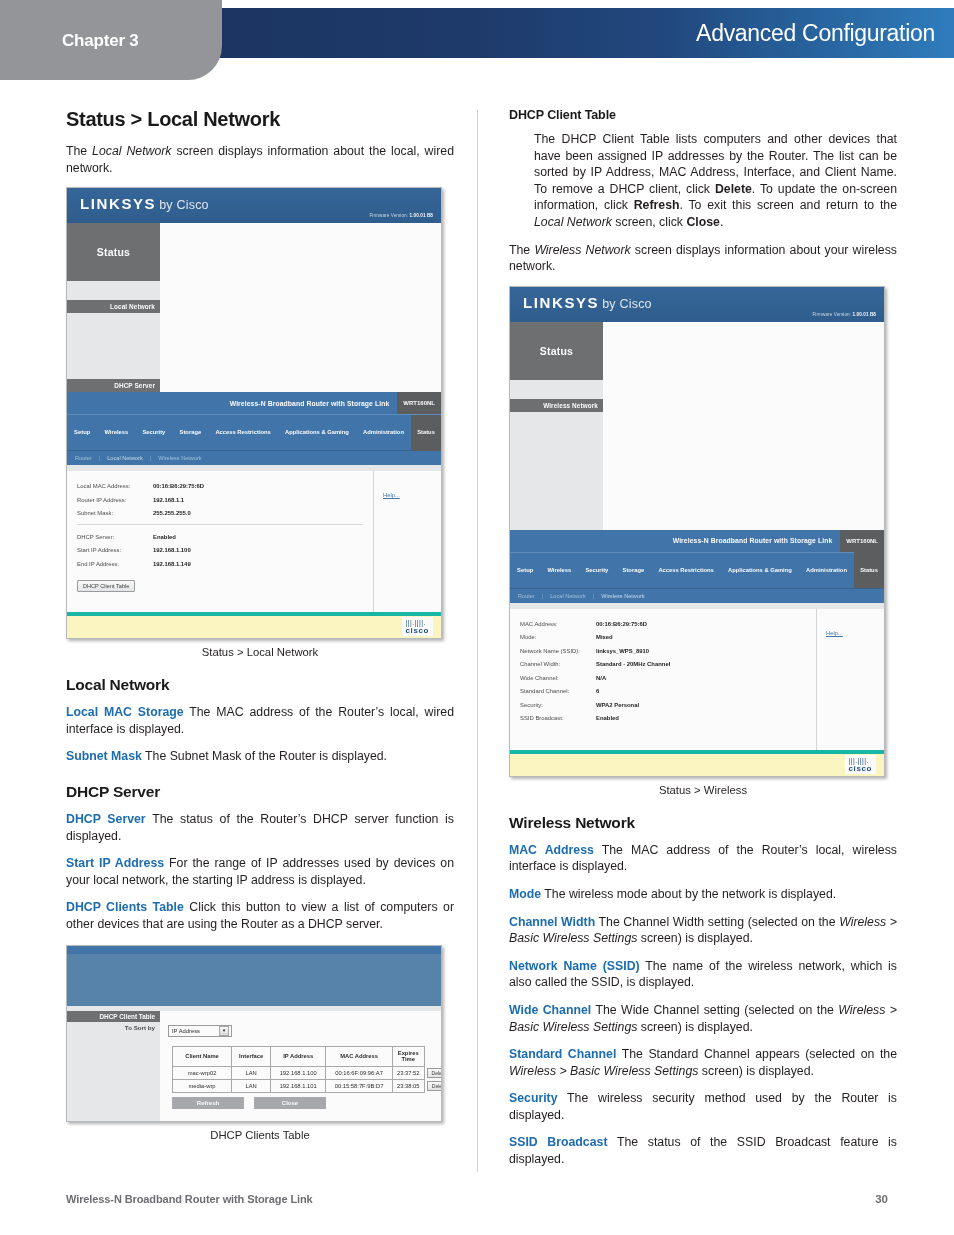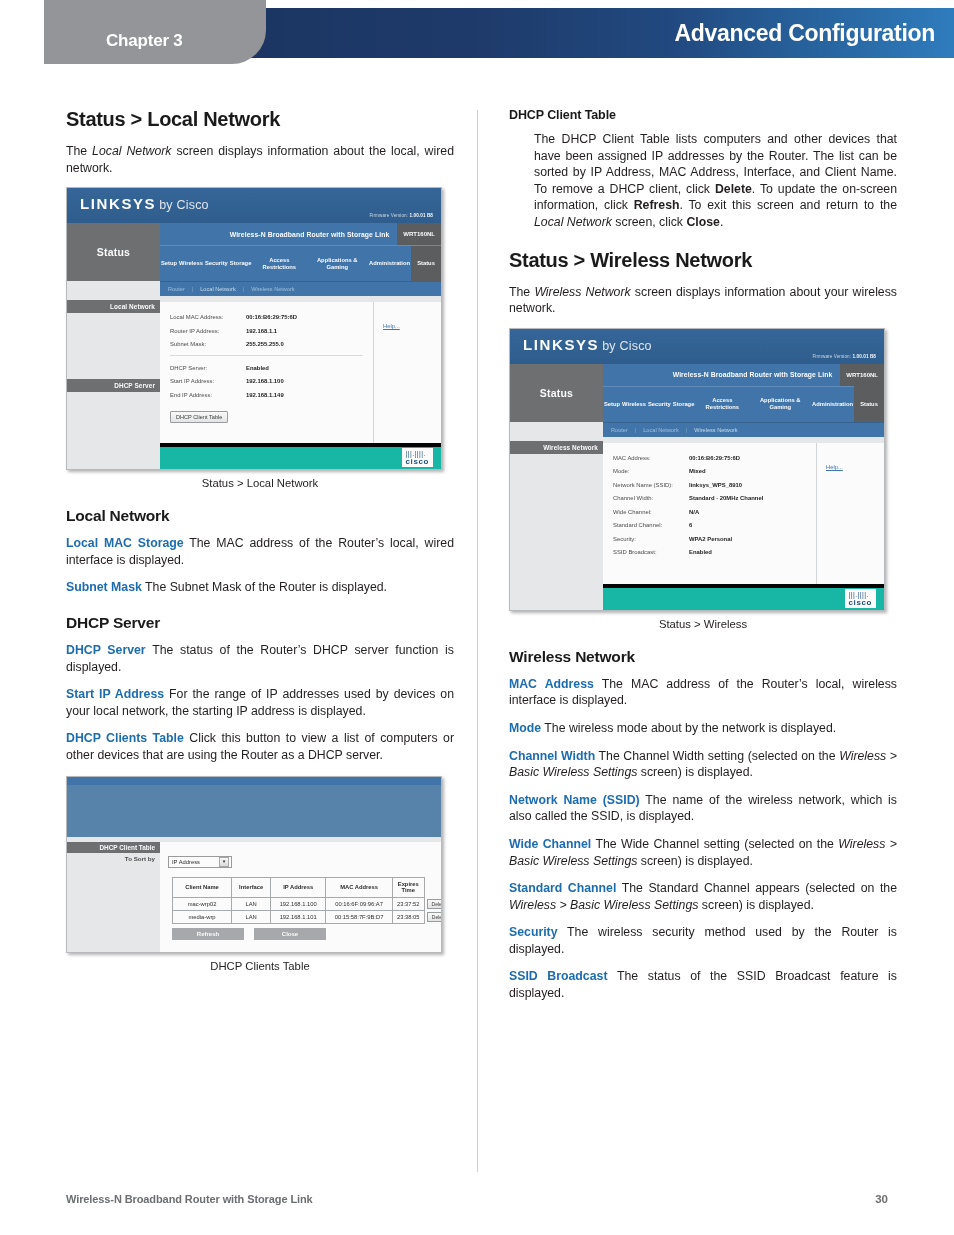--- a/index.html
+++ b/index.html
@@ -26,34 +26,33 @@
     height: 50px;
     background: linear-gradient(to right, #1c3461 0%, #1c3764 12%, #1e3a6a 35%, #21497f 62%, #2a6ca8 88%, #2f7cbd 100%);
   }
   .header-title {
     position: absolute;
     right: 19px;
     top: 50%;
     transform: translateY(-50%);
     color: #ffffff;
     font-size: 23px;
-    font-weight: bold;
+    font-weight: normal;
     letter-spacing: -0.3px;
     white-space: nowrap;
     font-stretch: condensed;
     transform-origin: right center;
   }
   .chapter-tab {
     position: absolute;
     top: 0; left: 0;
     width: 222px;
-    height: 64px;
+    height: 80px;
     background: #939598;
     border-bottom-right-radius: 34px;
-    margin-left: 44px;
   }
   .chapter-tab-label {
     position: absolute;
     left: 62px;
     top: 31px;
     color: #ffffff;
     font-size: 17px;
     font-weight: bold;
     letter-spacing: -0.2px;
   }
@@ -151,21 +150,21 @@
   }
   .brand-fw {
     position: absolute;
     right: 8px; bottom: 5px;
     color: #cddbe8;
     font-size: 4.6px;
     letter-spacing: 0.1px;
   }
   .brand-fw b { color: #ffffff; }
 
-  .shot-body { display: flex; }
+  .shot-body { display: flex; flex-direction: column; }
   .shot-left {
     width: 93px;
     background: #e9eaeb;
     flex: 0 0 93px;
   }
   .shot-left-title {
     height: 58px;
     background: #6d6e71;
     color: #ffffff;
     font-size: 10.5px;
@@ -266,22 +265,22 @@
     border: 1px solid #9a9c9e;
     background: linear-gradient(to bottom,#fdfdfd,#e6e7e8);
     font-size: 5.6px;
     color: #3a3a3a;
     padding: 2px 5px;
     border-radius: 1px;
     margin-top: 2px;
   }
   .shot-footer {
     height: 26px;
-    background: #14b8a6;
-    border-top: 4px solid #000000;
+    background: #fef9c3;
+    border-top: 4px solid #14b8a6;
     position: relative;
   }
   .cisco-bridge {
     font-size: 7px;
     color: #1b4f7e;
     letter-spacing: 0.4px;
     line-height: 7px;
   }
   .cisco-word {
     font-size: 8px;
@@ -578,21 +577,20 @@
 </div>
 
 <div class="col col-right">
 
   <h3 class="minor">DHCP Client Table</h3>
 
   <p class="body indent">
     <span>The DHCP Client Table lists computers and other devices that have been assigned IP addresses by the Router. The list can be sorted by IP Address, MAC Address, Interface, and Client Name. To remove a DHCP client, click </span><span class="bd">Delete</span><span>. To update the on-screen information, click </span><span class="bd">Refresh</span><span>. To exit this screen and return to the </span><span class="it">Local Network</span><span> screen, click </span><span class="bd">Close</span><span>.</span>
   </p>
 
-  <h1 class="sec" style="margin-top:18px;">Status &gt; Wireless Network</h1>
 
   <p class="body">
     <span>The </span><span class="it">Wireless Network</span><span> screen displays information about your wireless network.</span>
   </p>
 
   <div class="shot">
     <div class="shot-brandbar">
       <div class="brand-logo"><span>LINKSYS</span><span class="brand-by">by Cisco</span></div>
       <div class="brand-fw"><span>Firmware Version:</span> <b>1.00.01 B8</b></div>
     </div>

